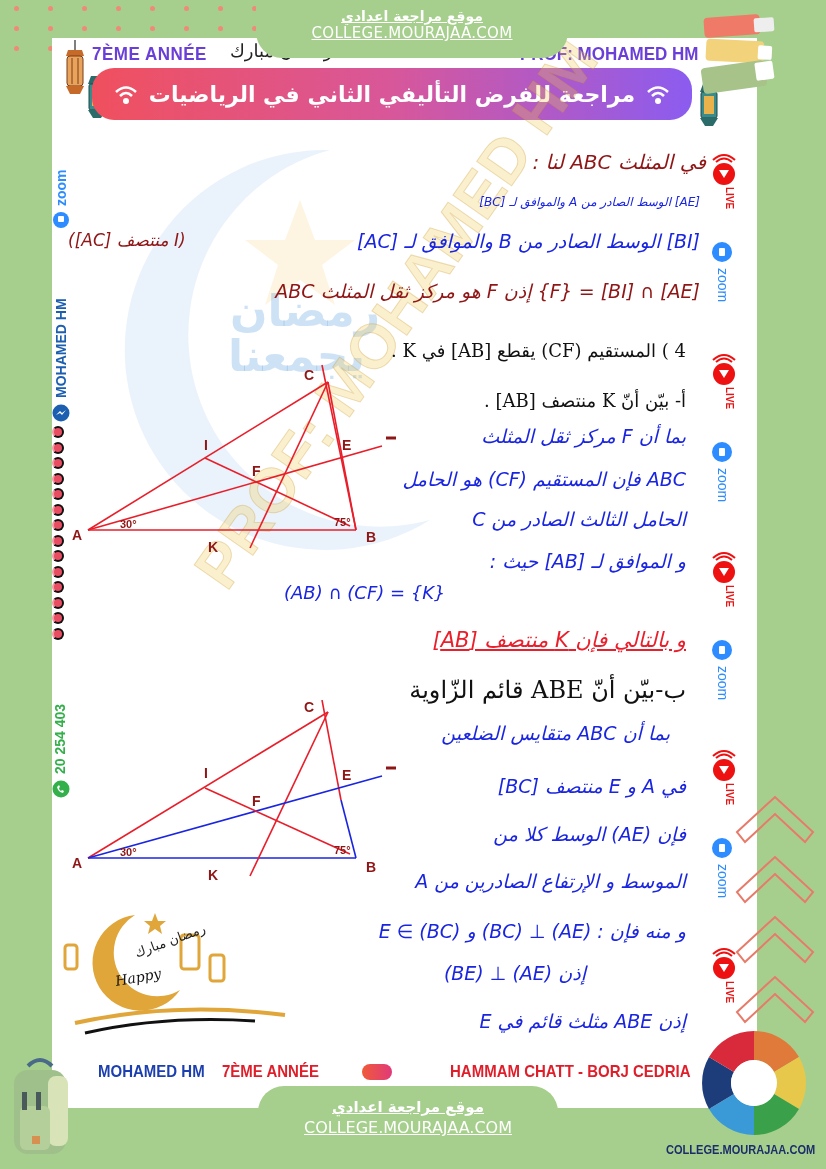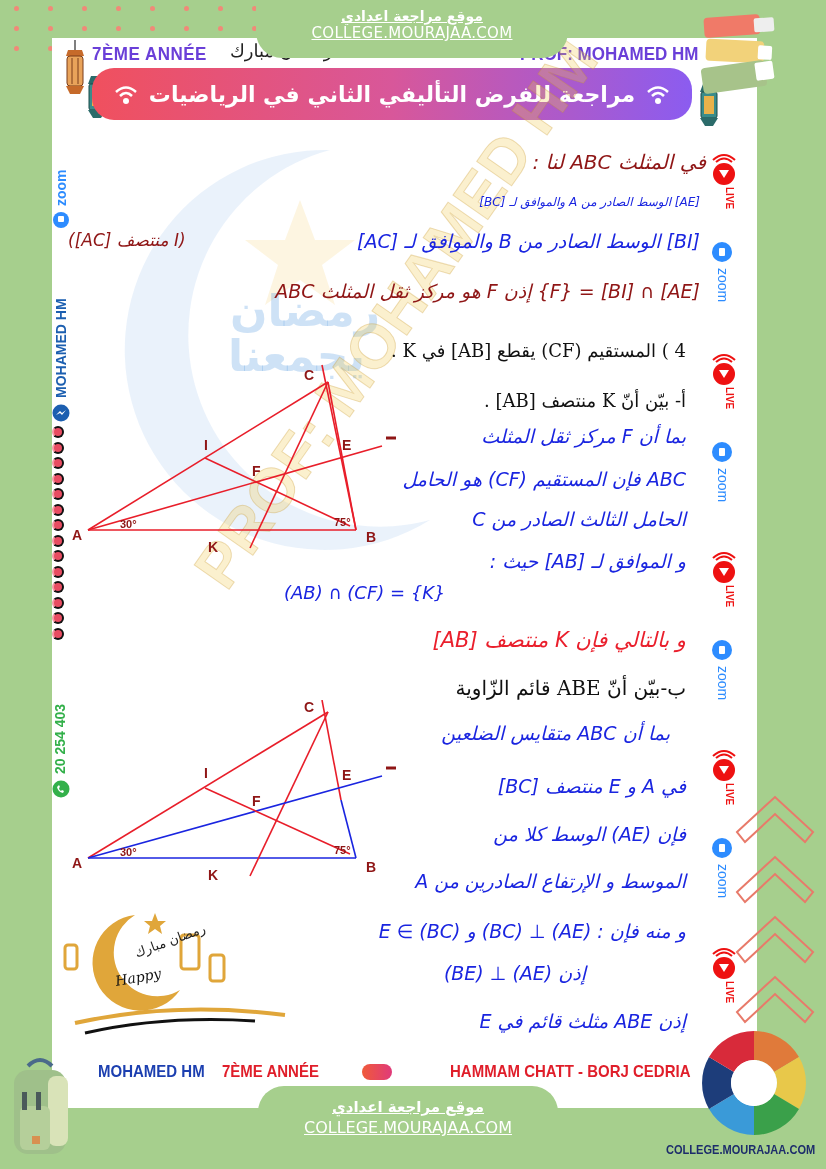--- a/index.html
+++ b/index.html
@@ -19,21 +19,21 @@
   .lantern { position: absolute; width: 26px; height: 64px; }
   .books { position: absolute; left: 698px; top: 12px; width: 80px; height: 84px; }
   .leftbar { position: absolute; left: 52px; top: 140px; width: 18px; }
   .side-v { writing-mode: vertical-rl; transform: rotate(180deg); font-weight: bold; font-family: "Liberation Sans", sans-serif; }
   .ring { width: 12px; height: 12px; border-radius: 50%; background: #e84d62; border: 2px solid #111; border-left-color: #f59aa5; margin: 3px 0 3.5px 0; }
   .rightbar { position: absolute; left: 710px; top: 150px; width: 30px; }
   .live { width: 28px; height: 60px; position: relative; margin-bottom: 30px; }
   .zoom-ic { width: 24px; height: 80px; position: relative; margin-bottom: 28px; }
   .hand { position: absolute; font-family: "DejaVu Sans", sans-serif; direction: rtl; white-space: nowrap; font-style: italic; }
   .blue { color: #1a25e0; }
-  .red { color: #ea1f2c; }
+  .red { color: #ea1f2c; text-decoration: underline; }
   .maroon { color: #8f1616; text-align: right; }
   .print { position: absolute; font-family: "DejaVu Serif", serif; direction: rtl; color: #111; white-space: nowrap; }
   .watermark { position: absolute; color: rgba(60,140,220,0.25); font-weight: bold; font-size: 44px; direction: rtl; }
   .ramadan { position: absolute; left: 55px; top: 905px; width: 240px; height: 140px; }
   .footer-row { position: absolute; top: 1062px; font-family: "Liberation Sans", sans-serif; font-weight: bold; font-size: 15px; transform: scaleY(1.1); }
   .bot-tab { position: absolute; left: 258px; top: 1086px; width: 300px; height: 83px; background: #a6cf8d; border-radius: 26px 26px 0 0; text-align: center; color: #fff; }
   .bot-tab .ar { font-size: 15px; font-weight: bold; text-decoration: underline; display: block; margin-top: 12px; }
   .bot-tab .url { font-size: 16px; text-decoration: underline; display: block; margin-top: 2px; }
   .brand { position: absolute; left: 666px; top: 1142px; font-family: "Liberation Sans", sans-serif; font-weight: bold; font-size: 13px; color: #1d2d6b; transform: scaleX(0.85); transform-origin: left; }
   .chev { position: absolute; left: 735px; width: 80px; height: 60px; }
@@ -265,21 +265,21 @@
 <div class="print" style="right:140px;top:340px;font-size:18px">4 ) المستقيم (CF) يقطع [AB] في K .</div>
 <div class="print" style="right:140px;top:390px;font-size:18px">أ- بيّن أنّ K منتصف [AB] .</div>
 
 <div class="hand blue" style="right:140px;top:425px;font-size:19px">بما أن F مركز ثقل المثلث</div>
 <div class="hand blue" style="right:140px;top:468px;font-size:19px">ABC فإن المستقيم (CF) هو الحامل</div>
 <div class="hand blue" style="right:140px;top:508px;font-size:19px">الحامل الثالث الصادر من C</div>
 <div class="hand blue" style="right:140px;top:550px;font-size:19px">و الموافق لـ [AB] حيث :</div>
 <div class="hand blue" style="left:284px;top:582px;font-size:18px;direction:ltr">(AB) ∩ (CF) = {K}</div>
 <div class="hand red" style="right:140px;top:628px;font-size:21px">و بالتالي فإن K منتصف [AB]</div>
 
-<div class="print" style="right:140px;top:676px;font-size:20px">ب-بيّن أنّ ABE قائم الزّاوية</div>
+<div class="print" style="right:140px;top:676px;font-size:24px">ب-بيّن أنّ ABE قائم الزّاوية</div>
 
 <div class="hand blue" style="right:156px;top:722px;font-size:19px">بما أن ABC متقايس الضلعين</div>
 <div class="hand blue" style="right:140px;top:775px;font-size:19px">في A و E منتصف [BC]</div>
 <div class="hand blue" style="right:140px;top:823px;font-size:19px">فإن (AE) الوسط كلا من</div>
 <div class="hand blue" style="right:140px;top:870px;font-size:19px">الموسط و الإرتفاع الصادرين من A</div>
 <div class="hand blue" style="right:140px;top:920px;font-size:19px">و منه فإن : (AE) ⊥ (BC) و E ∈ (BC)</div>
 <div class="hand blue" style="right:240px;top:962px;font-size:19px">إذن (AE) ⊥ (BE)</div>
 <div class="hand blue" style="right:140px;top:1010px;font-size:19px">إذن ABE مثلث قائم في E</div>
 
 <svg style="position:absolute;left:60px;top:360px" width="340" height="200" viewBox="0 0 340 200">

